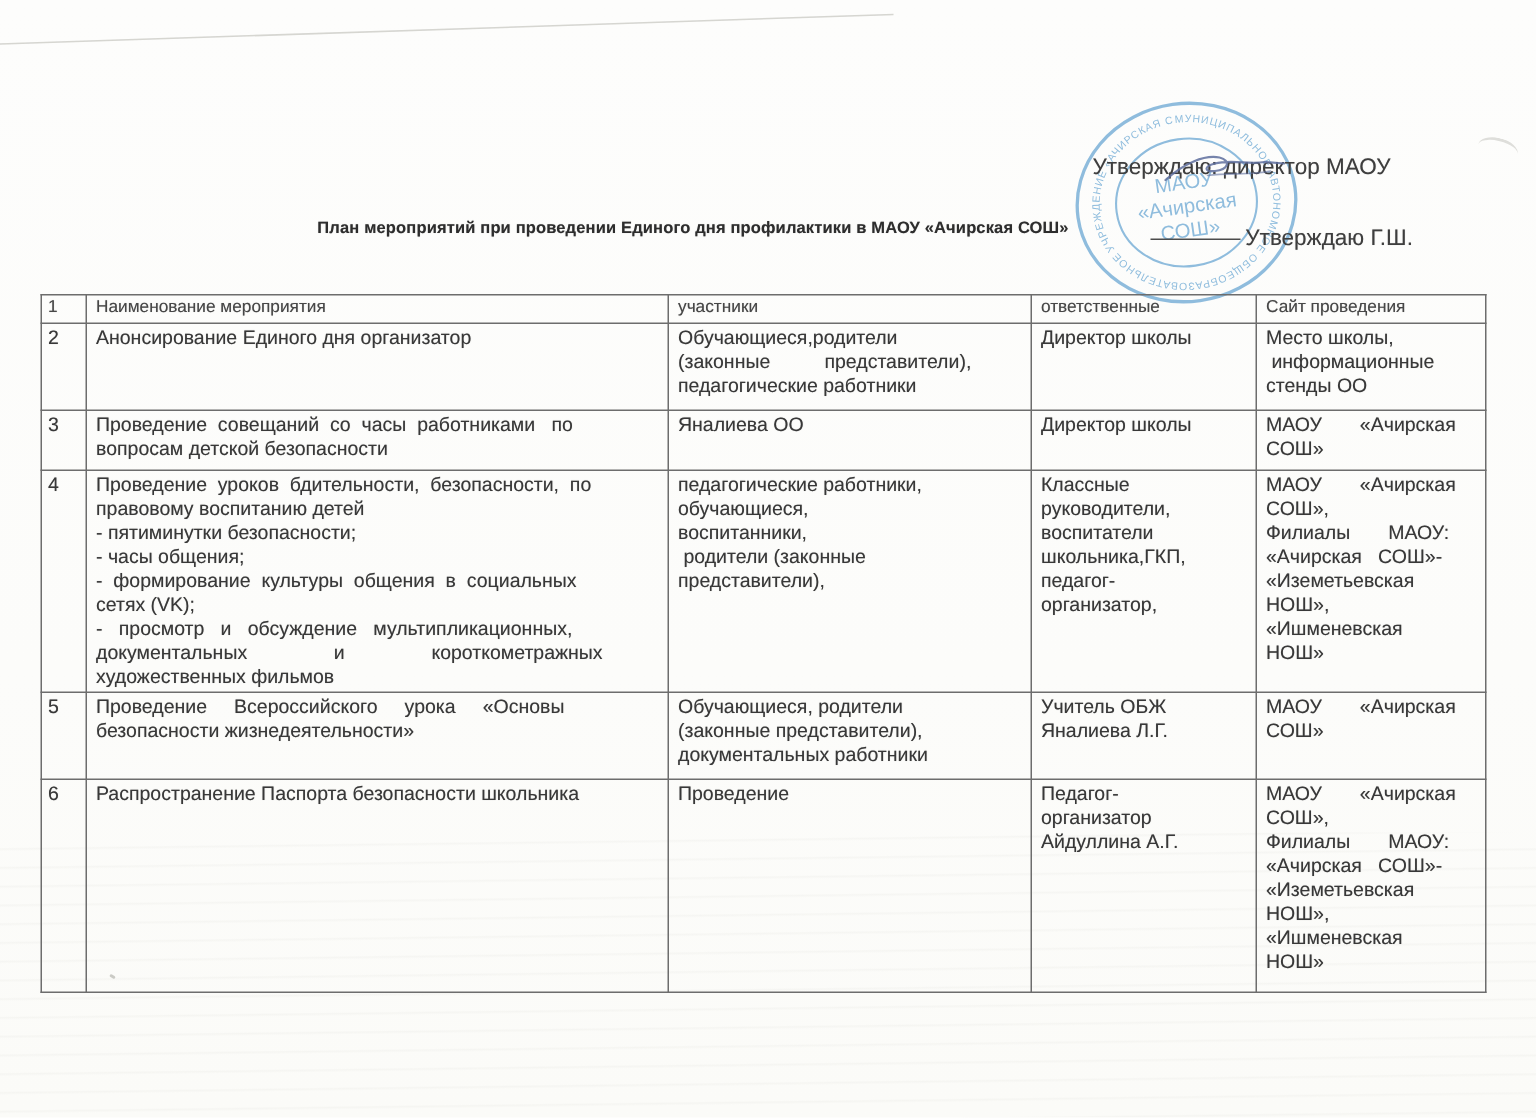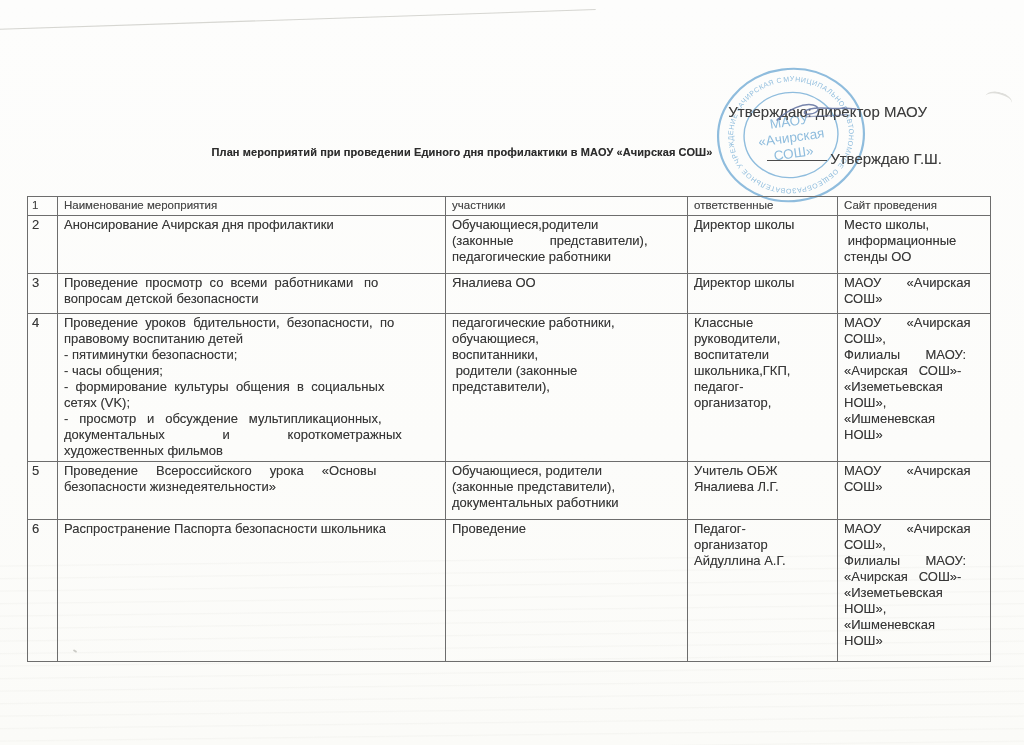--- a/index.html
+++ b/index.html
@@ -107,32 +107,32 @@
     <tbody>
         <tr class="hdr">
       <td class="num">1</td>
       <td>Наименование мероприятия</td>
       <td>участники</td>
       <td>ответственные</td>
       <td>Сайт проведения</td>
     </tr>
     <tr class="r2">
       <td class="num">2</td>
-      <td>Анонсирование Ачирская дня профилактики</td>
+      <td>Анонсирование Единого дня организатор</td>
       <td>Обучающиеся,родители
 (законные          представители),
 педагогические работники</td>
       <td>Директор школы</td>
       <td>Место школы,
  информационные
 стенды ОО</td>
     </tr>
     <tr class="r3">
       <td class="num">3</td>
-      <td>Проведение  просмотр  со  всеми  работниками   по
+      <td>Проведение  совещаний  со  часы  работниками   по
 вопросам детской безопасности</td>
       <td>Яналиева ОО</td>
       <td>Директор школы</td>
       <td>МАОУ       «Ачирская
 СОШ»</td>
     </tr>
     <tr class="r4">
       <td class="num">4</td>
       <td>Проведение  уроков  бдительности,  безопасности,  по
 правовому воспитанию детей

